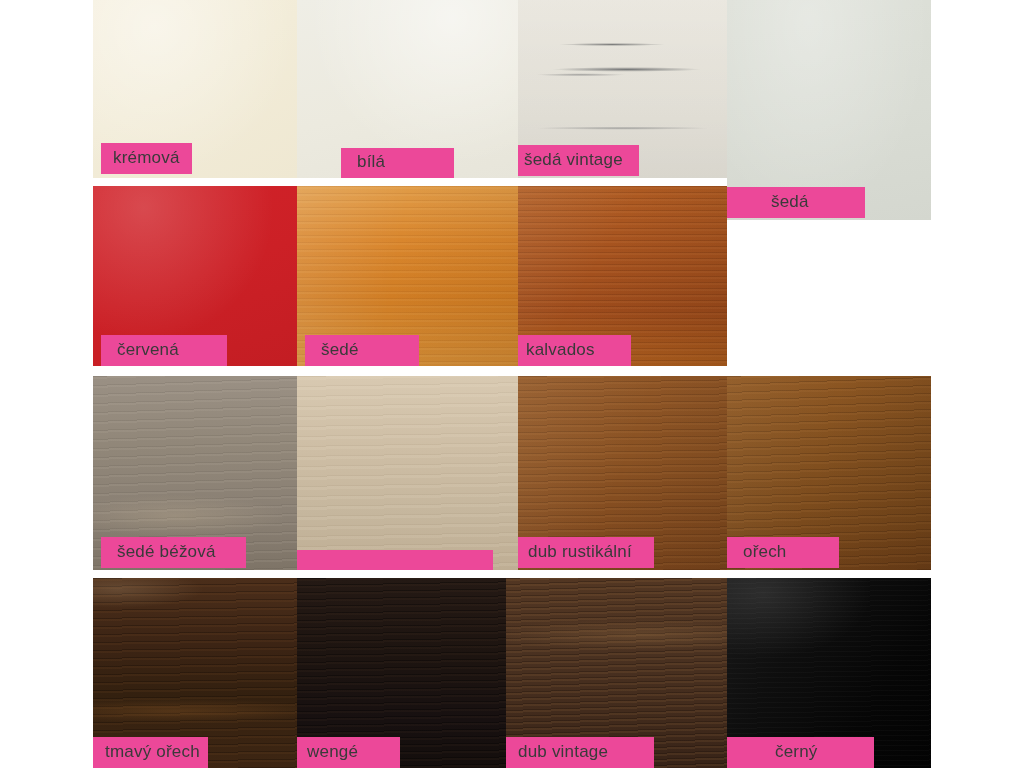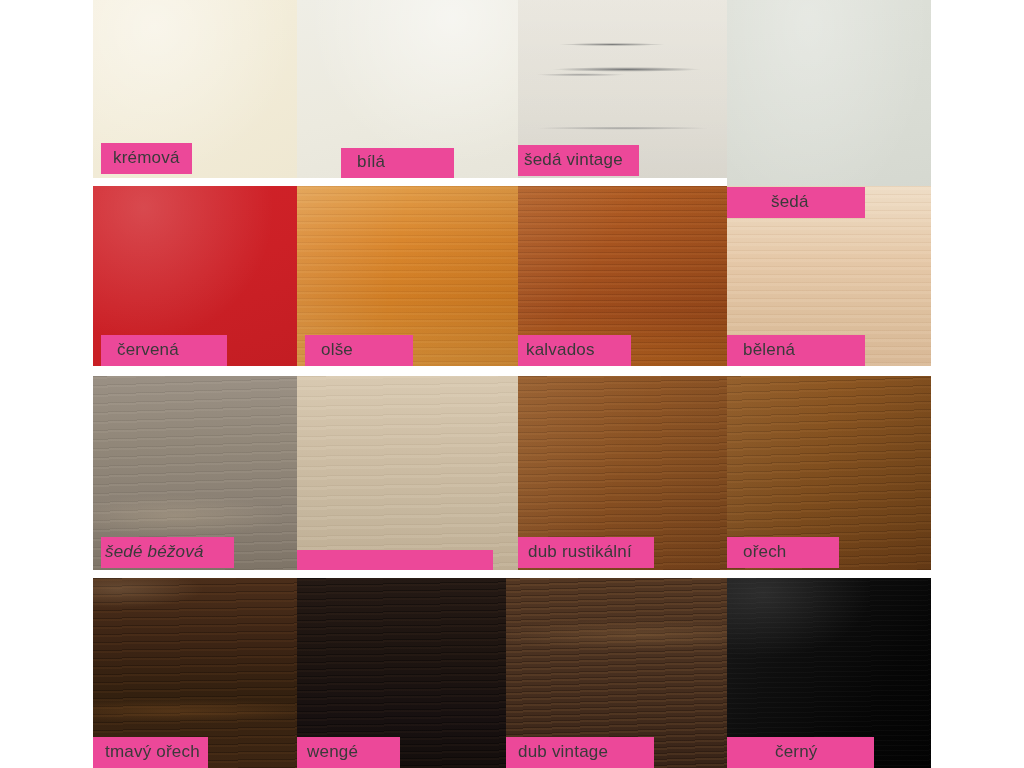--- a/index.html
+++ b/index.html
@@ -139,53 +139,45 @@
       <div class="swatch-label" style="left:8px;padding-left:16px;padding-right:48px;bottom:0px;">červená</div>
     </div>
 
     <div class="swatch-cell" style="width:221px;height:180px;">
       <div class="swatch-fill" style="background:linear-gradient(180deg,#e09b47 0%,#d9862d 30%,#d07d24 62%,#cf8a35 100%);"></div>
       <div class="grain-h" style="background:repeating-linear-gradient(180deg,
              rgba(120,62,14,0.10) 0px, rgba(120,62,14,0.10) 1px,
              rgba(255,220,160,0.07) 1px, rgba(255,220,160,0.07) 3px,
              rgba(0,0,0,0) 3px, rgba(0,0,0,0) 7px);"></div>
       <div class="sheen" style="background:linear-gradient(100deg, rgba(255,255,255,0.12) 0%, rgba(255,255,255,0) 45%, rgba(90,40,0,0.10) 100%);"></div>
-      <div class="swatch-label" style="left:8px;padding-left:16px;padding-right:60px;bottom:0px;">olše</div>
+      <div class="swatch-label" style="left:8px;padding-left:16px;padding-right:60px;bottom:0px;">šedé</div>
     </div>
 
     <div class="swatch-cell" style="width:209px;height:180px;">
       <div class="swatch-fill" style="background:linear-gradient(180deg,#ad5a22 0%,#a6531f 35%,#9e4c1c 70%,#b0601f 100%);"></div>
       <div class="grain-h" style="background:repeating-linear-gradient(180deg,
              rgba(70,28,6,0.16) 0px, rgba(70,28,6,0.16) 1px,
              rgba(225,150,90,0.10) 1px, rgba(225,150,90,0.10) 3px,
              rgba(0,0,0,0) 3px, rgba(0,0,0,0) 6px);"></div>
       <div class="sheen" style="background:linear-gradient(120deg, rgba(255,230,200,0.10) 0%, rgba(0,0,0,0) 40%, rgba(50,20,0,0.16) 100%);"></div>
       <div class="swatch-label" style="left:0px;padding-left:8px;padding-right:36px;bottom:0px;">kalvados</div>
     </div>
 
-    <div class="swatch-cell" style="width:204px;height:180px;">
-      <div class="swatch-fill" style="background:linear-gradient(180deg,#eeddc6 0%,#e5c8a8 40%,#dcbe9c 75%,#d8b896 100%);"></div>
-      <div class="grain-h" style="background:repeating-linear-gradient(180deg,
-             rgba(160,115,70,0.09) 0px, rgba(160,115,70,0.09) 1px,
-             rgba(255,240,220,0.10) 1px, rgba(255,240,220,0.10) 4px,
-             rgba(0,0,0,0) 4px, rgba(0,0,0,0) 8px);"></div>
-      <div class="swatch-label" style="left:0px;padding-left:16px;padding-right:70px;bottom:0px;">bělená</div>
-    </div>
   </div>
 
   <div class="swatch-row" style="top:376px;height:194px;">
 
     <div class="swatch-cell" style="width:204px;height:194px;">
       <div class="swatch-fill" style="background:linear-gradient(180deg,#9a9084 0%,#918779 35%,#8a8074 70%,#7e7467 100%);"></div>
       <div class="grain-h" style="background:repeating-linear-gradient(178deg,
              rgba(60,55,48,0.10) 0px, rgba(60,55,48,0.10) 1px,
              rgba(215,205,190,0.09) 1px, rgba(215,205,190,0.09) 3px,
              rgba(0,0,0,0) 3px, rgba(0,0,0,0) 9px);"></div>
       <div class="sheen" style="background:radial-gradient(ellipse 160px 30px at 40% 72%, rgba(215,195,160,0.22), rgba(215,195,160,0) 70%);"></div>
-      <div class="swatch-label" style="left:8px;padding-left:4px;padding-right:30px;bottom:2px;font-style:italic;">šedé béžová</div>
+      <div class="swatch-label" style="left:8px;padding-left:16px;padding-right:30px;bottom:2px;">šedé béžová</div>
     </div>
 
     <div class="swatch-cell" style="width:221px;height:194px;">
       <div class="swatch-fill" style="background:linear-gradient(180deg,#d8c9b1 0%,#cdbda4 40%,#c5b69d 72%,#bfae94 100%);"></div>
       <div class="grain-h" style="background:repeating-linear-gradient(179deg,
              rgba(120,100,72,0.08) 0px, rgba(120,100,72,0.08) 1px,
              rgba(245,235,215,0.10) 1px, rgba(245,235,215,0.10) 4px,
              rgba(0,0,0,0) 4px, rgba(0,0,0,0) 10px);"></div>
       <div class="swatch-label blank"></div>
     </div>

